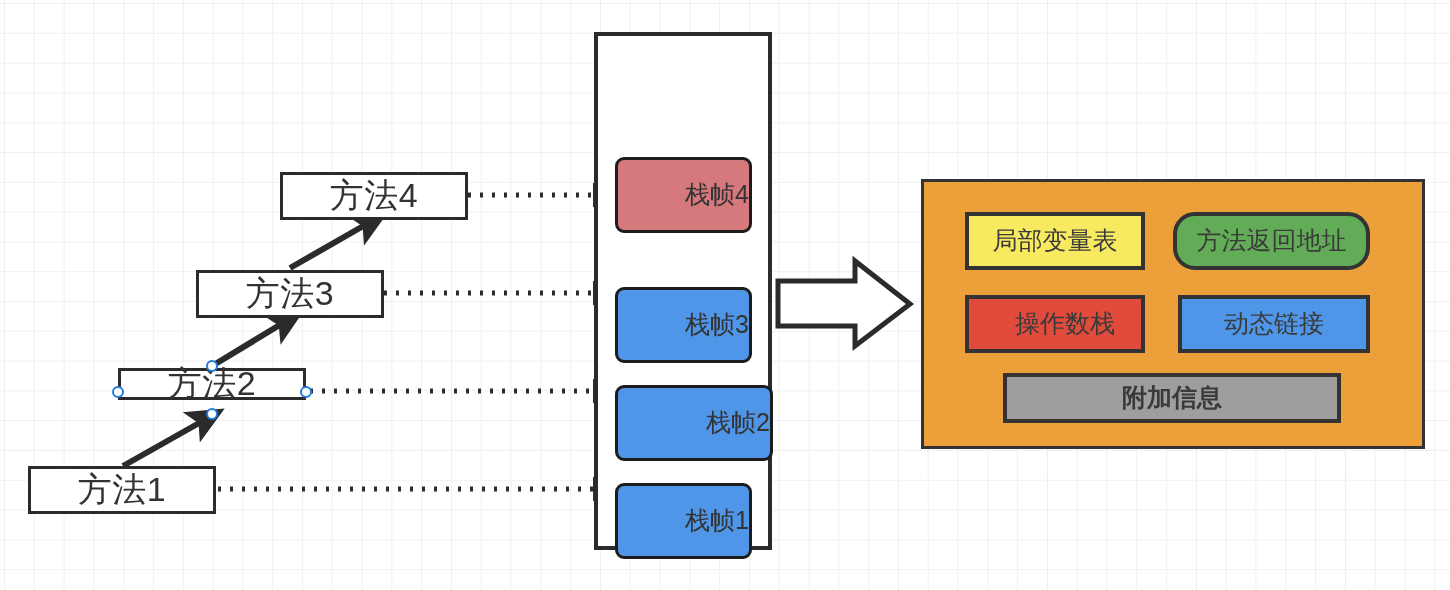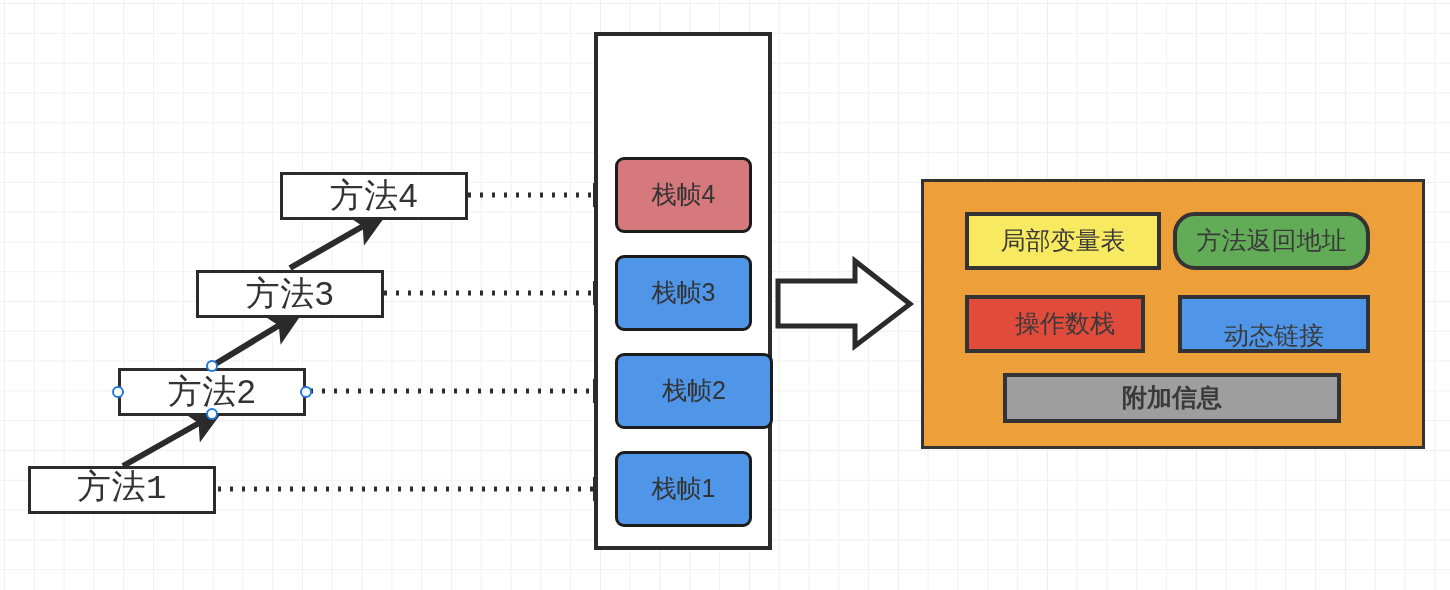--- a/index.html
+++ b/index.html
@@ -64,38 +64,39 @@
   .stack-container {
     background: #ffffff;
     border: 4px solid #2b2b2b;
   }
 
   
   .frame-box {
     border: 3px solid #1c1c1c;
     border-radius: 9px;
     font-size: 25px;
-  }
-  .frame-blue  { background: #4f96e8; }
+    justify-content: flex-end;
+  }
+  .frame-blue  { background: #4f96e8; margin-top: 32px; }
   .frame-red   { background: #d6797c; }
 
   
   .orange-panel {
     background: #eda03a;
     border: 3px solid #333333;
   }
   .slot-box {
     border: 4px solid #333333;
     font-size: 25px;
     color: #3a3a3a;
   }
   .slot-yellow { background: #f8ea60; }
   .slot-green  { background: #63ac57; }
   .slot-red    { background: #e04b3c; padding-left: 20px; }
-  .slot-blue   { background: #4f96e8; align-items: flex-end; }
+  .slot-blue   { background: #4f96e8; }
   .slot-gray   { background: #9e9e9e; }
 
   
   .handle {
     position: absolute;
     width: 12px;
     height: 12px;
     box-sizing: border-box;
     border-radius: 50%;
     background: #ffffff;
@@ -138,25 +139,25 @@
     </g>
     <g>
       <line x1="218" y1="489" x2="598" y2="489" stroke="#2b2b2b" stroke-width="5" stroke-dasharray="3 9" stroke-linecap="butt" marker-end="url(#dot-head)"></line>
     </g>
 
     <g>
       <path d="M778,281 L855,281 L855,261 L910,304 L855,346 L855,326 L778,326 Z" fill="#ffffff" stroke="#2b2b2b" stroke-width="5" stroke-linejoin="miter"></path>
     </g>
   </svg>
 
-  <div class="node method-box" style="left:28px; top:466px; width:188px; height:48px;font-family:Liberation Mono, monospace;">
+  <div class="node method-box" style="left:28px; top:466px; width:188px; height:48px;">
     <span>方法1</span>
   </div>
 
-  <div class="node method-box" style="left:118px; top:368px; width:188px; height:48px;">
+  <div class="node method-box" style="left:118px; top:368px; width:188px; height:32px;">
     <span>方法2</span>
   </div>
 
   <div class="handle" style="left:112px; top:386px;"></div>
   <div class="handle" style="left:300px; top:386px;"></div>
   <div class="handle" style="left:206px; top:360px;"></div>
   <div class="handle" style="left:206px; top:408px;"></div>
 
   <div class="node method-box" style="left:196px; top:270px; width:188px; height:48px;">
     <span>方法3</span>
@@ -176,21 +177,21 @@
   </div>
   <div class="node frame-box frame-blue" style="left:615px; top:353px; width:158px; height:76px;">
     <span>栈帧2</span>
   </div>
   <div class="node frame-box frame-blue" style="left:615px; top:451px; width:137px; height:76px;">
     <span>栈帧1</span>
   </div>
 
   <div class="node orange-panel" style="left:921px; top:179px; width:504px; height:270px;"></div>
 
-  <div class="node slot-box slot-yellow" style="left:965px; top:212px; width:196px; height:58px;">
+  <div class="node slot-box slot-yellow" style="left:965px; top:212px; width:180px; height:58px;">
     <span>局部变量表</span>
   </div>
   <div class="node slot-box slot-green" style="left:1173px; top:212px; width:197px; height:58px;border-radius:22px;">
     <span>方法返回地址</span>
   </div>
   <div class="node slot-box slot-red" style="left:965px; top:295px; width:180px; height:58px;">
     <span>操作数栈</span>
   </div>
   <div class="node slot-box slot-blue" style="left:1178px; top:295px; width:192px; height:58px;">
     <span>动态链接</span>

